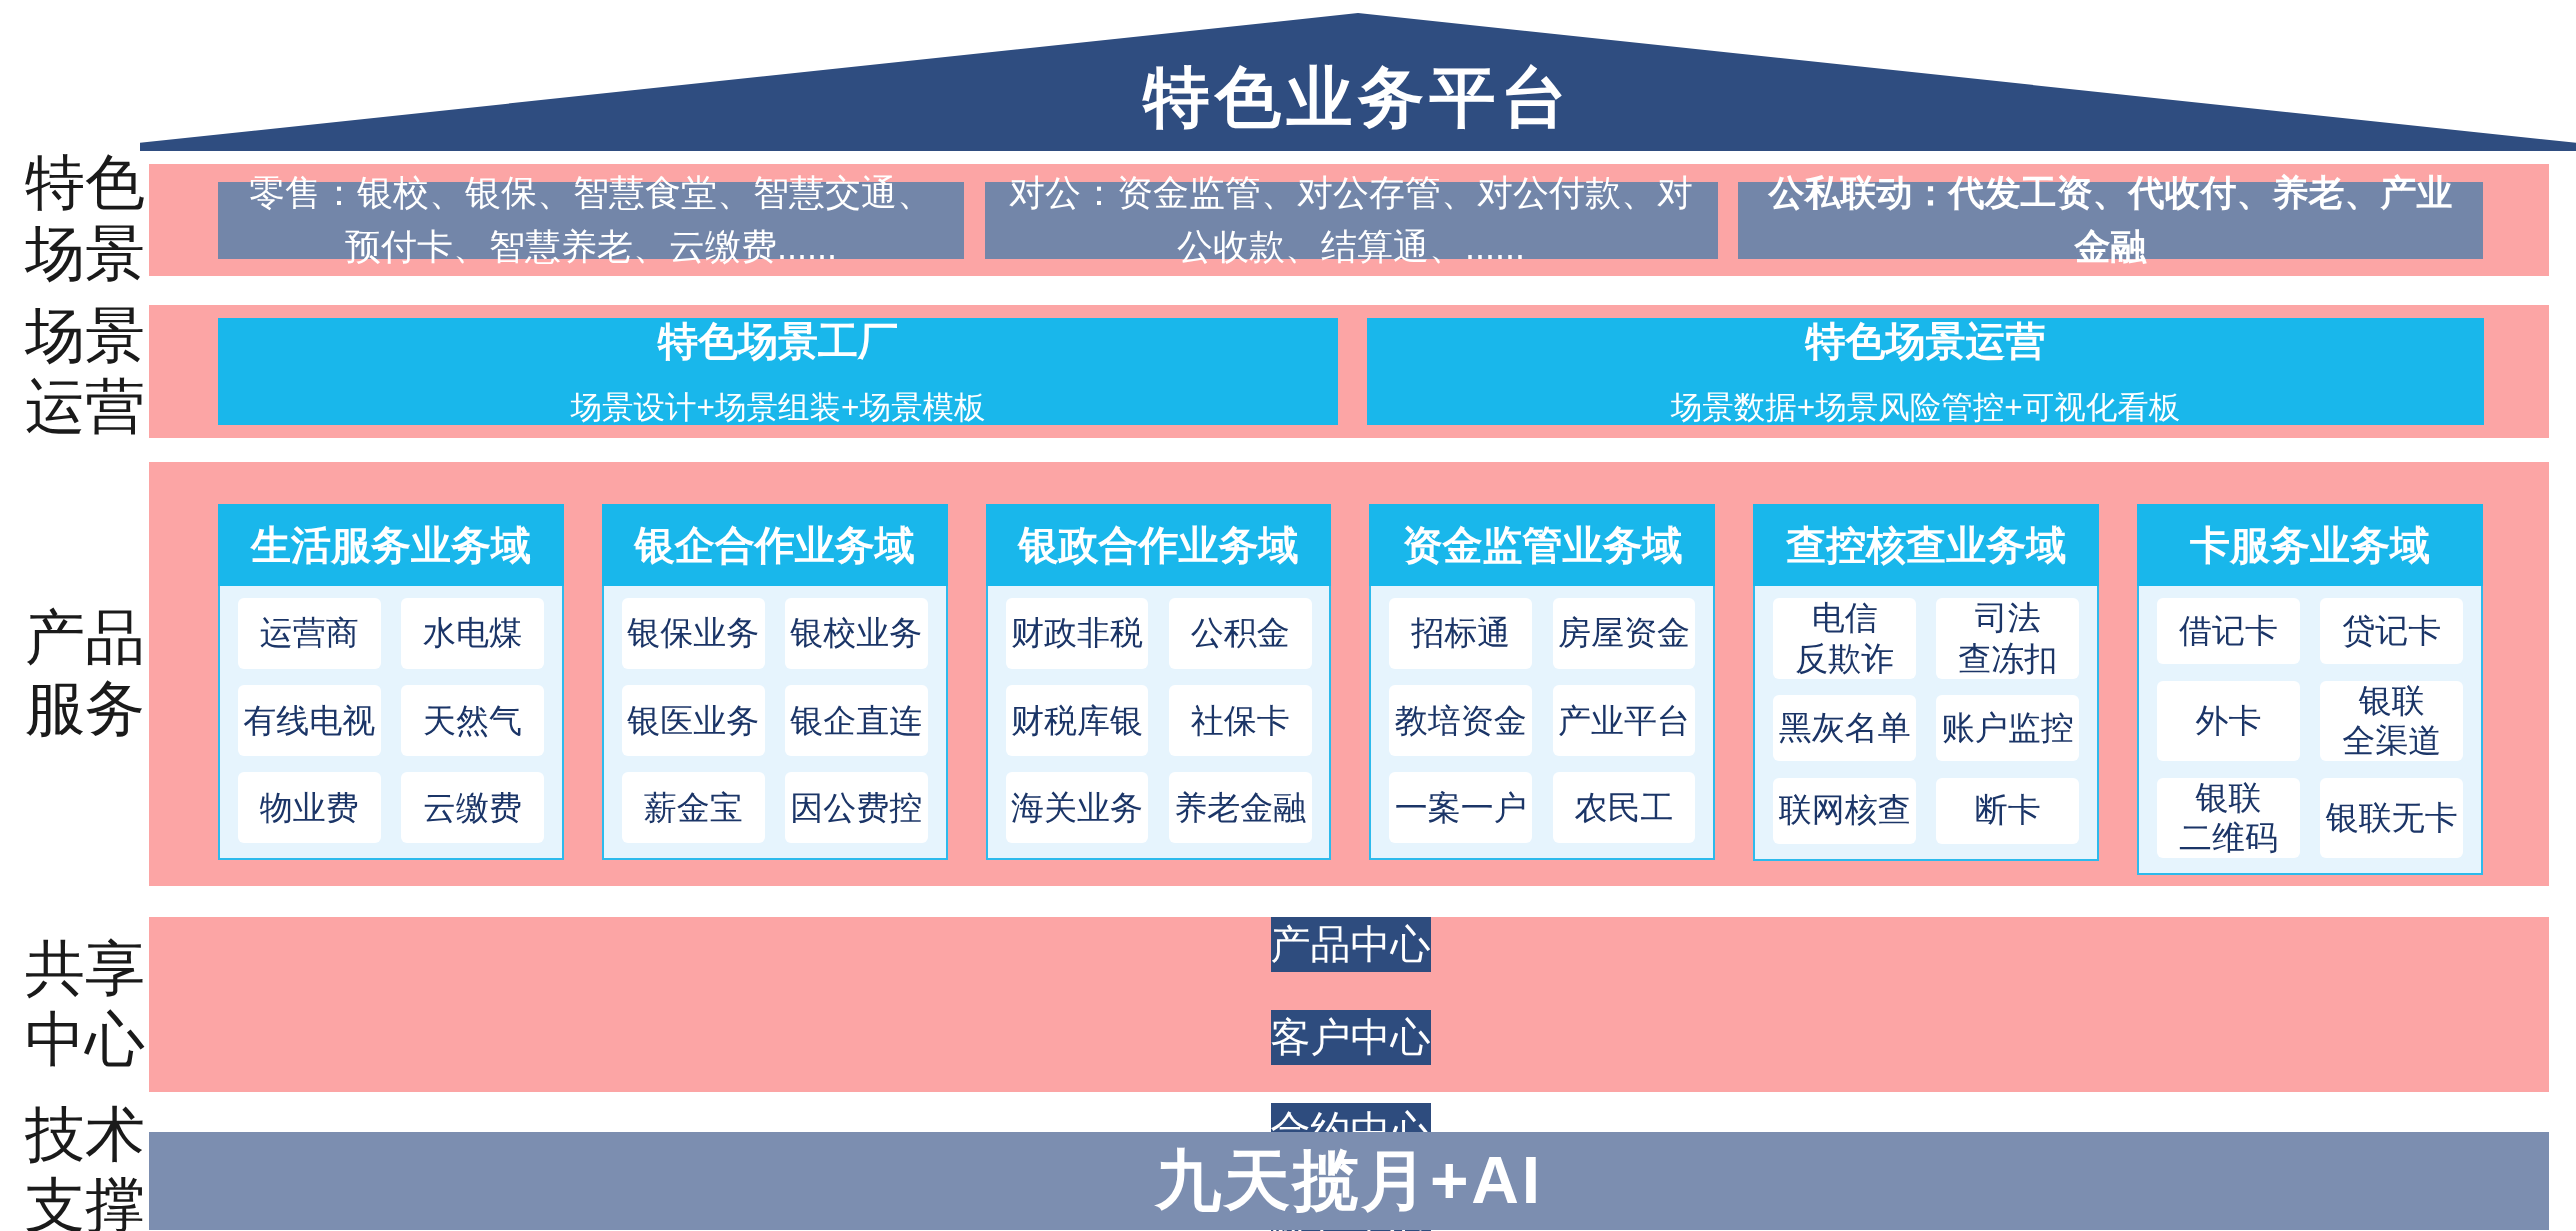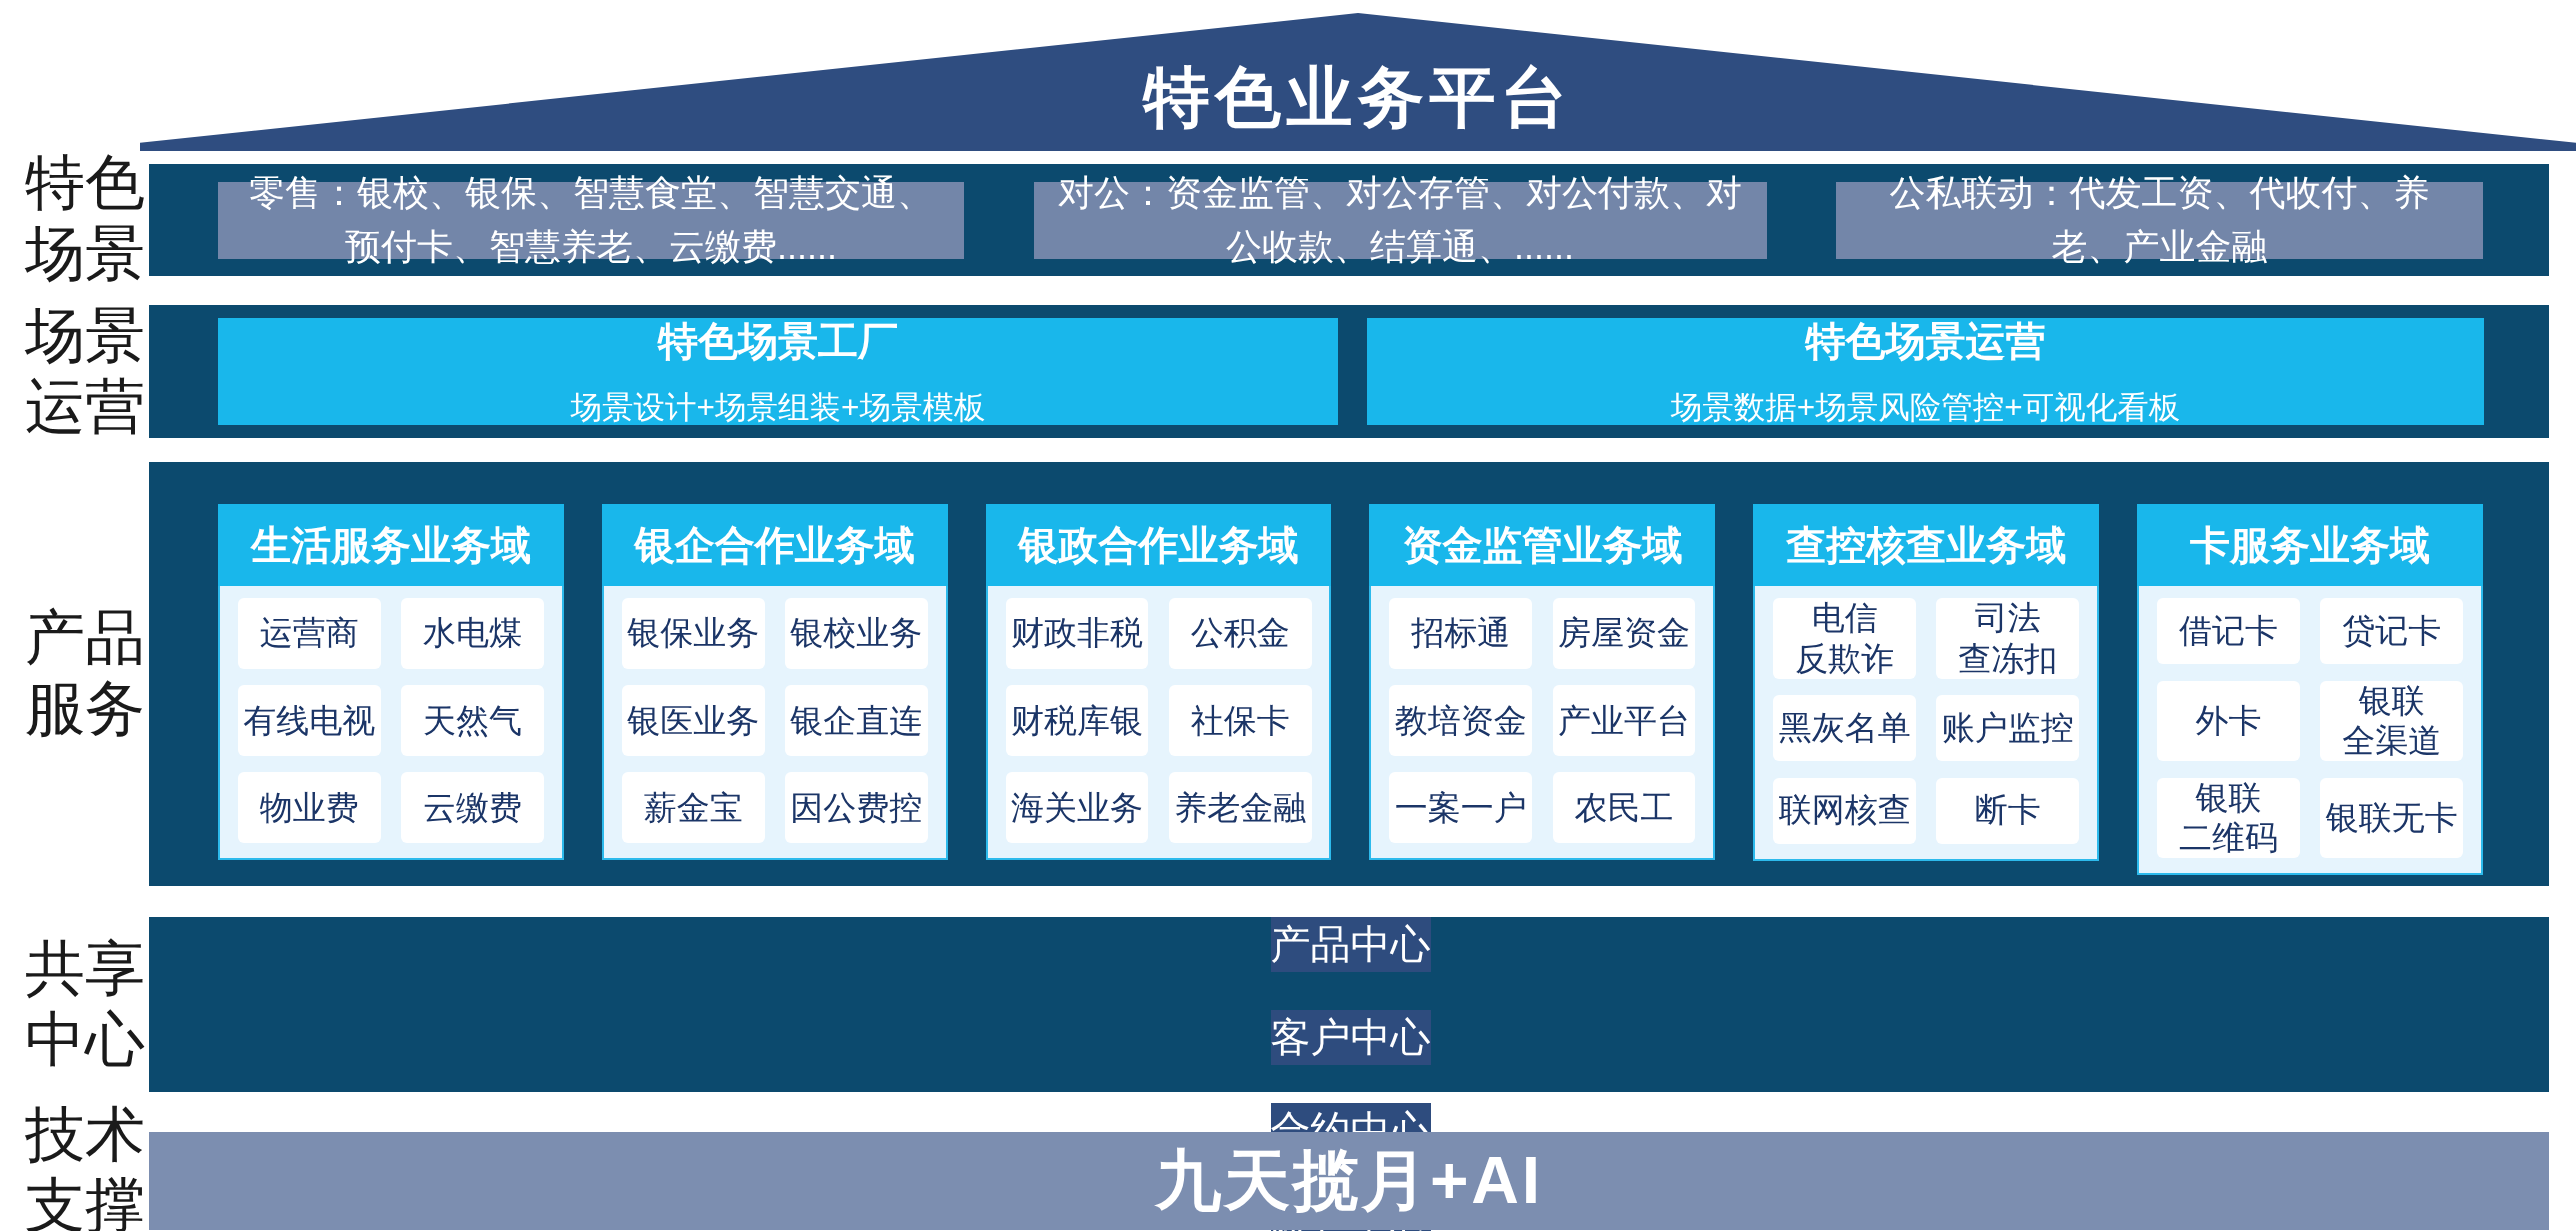--- a/index.html
+++ b/index.html
@@ -26,36 +26,36 @@
   .side-label {
     position: absolute; left: 0; width: 145px;
     text-align: right; color: #1a1a1a;
     font-size: 60px; line-height: 1.18; white-space: pre-line;
     font-weight: 500;
   }
 
   
   .band {
     position: absolute; left: 149px; width: 2400px;
-    background: #0c4a6e; box-sizing: border-box;
+    background: #fca5a5; box-sizing: border-box;
   }
 
   
   .band-scenarios { top: 155px; height: 112px;
     display: flex; align-items: center; justify-content: space-between;
     padding: 0 66px 0 69px; }
   .scenario-box {
     background: #7386A9; color: #ffffff; height: 77px;
     display: flex; align-items: center; justify-content: center;
     text-align: center; font-size: 36px; line-height: 1.5;
     padding: 0 23px; box-sizing: border-box;
   }
   .scenario-box.b0 { width: 746px; }
   .scenario-box.b1 { width: 733px; }
-  .scenario-box.b2 { width: 647px; }
+  .scenario-box.b2 { width: 745px; font-weight: bold; }
 
   
   .band-operations { top: 296px; height: 133px;
     display: flex; align-items: center; justify-content: space-between;
     padding: 0 65px 0 69px; }
   .op-box {
     background: #19B7EB; color: #ffffff; height: 107px;
     display: flex; flex-direction: column; align-items: center; justify-content: center;
     text-align: center; box-sizing: border-box;
   }

